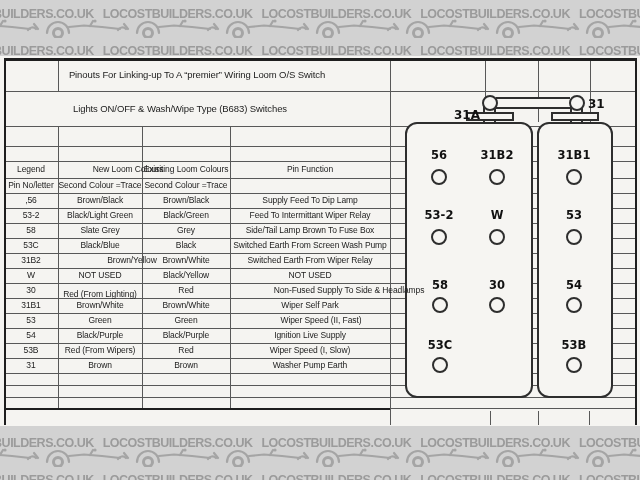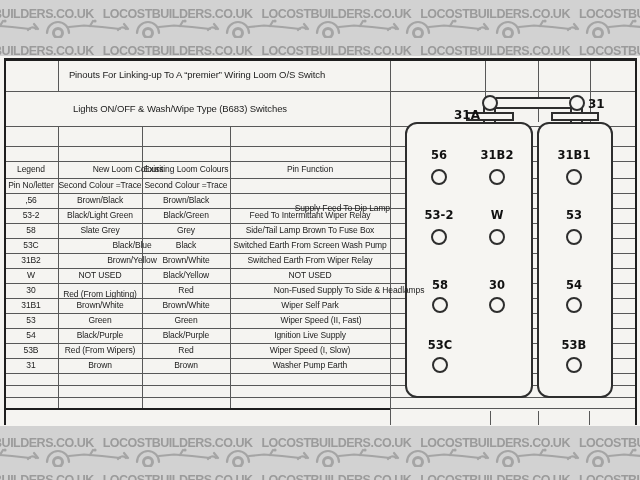--- a/index.html
+++ b/index.html
@@ -272,31 +272,31 @@
     <div class="cell" style="left: 58px; top: 161px; width: 84px; height: 17px; line-height: 17px; padding-left: 28px;">New Loom Colours</div>
     <div class="cell" style="left: 142px; top: 161px; width: 88px; height: 17px; line-height: 17px;">Exisiting Loom Colours</div>
     <div class="cell" style="left: 230px; top: 161px; width: 160px; height: 17px; line-height: 17px;">Pin Function</div>
     <div class="cell" style="left: 4px; top: 178px; width: 54px; height: 15px; line-height: 15px;">Pin No/letter</div>
     <div class="cell" style="left: 58px; top: 178px; width: 84px; height: 15px; line-height: 15px;">Second Colour =Trace</div>
     <div class="cell" style="left: 142px; top: 178px; width: 88px; height: 15px; line-height: 15px;">Second Colour =Trace</div>
     <div class="cell" style="left: 230px; top: 178px; width: 160px; height: 15px; line-height: 15px;"></div>
     <div class="cell" style="left: 4px; top: 193px; width: 54px; height: 15px; line-height: 15px;">,56</div>
     <div class="cell" style="left: 58px; top: 193px; width: 84px; height: 15px; line-height: 15px;">Brown/Black</div>
     <div class="cell" style="left: 142px; top: 193px; width: 88px; height: 15px; line-height: 15px;">Brown/Black</div>
-    <div class="cell" style="left: 230px; top: 201px; width: 160px; height: 15px; line-height: 15px; text-align: right;">Supply Feed To Dip Lamp</div>
+    <div class="cell" style="left: 230px; top: 193px; width: 160px; height: 15px; line-height: 15px;">Supply Feed To Dip Lamp</div>
     <div class="cell" style="left: 4px; top: 208px; width: 54px; height: 15px; line-height: 15px;">53-2</div>
     <div class="cell" style="left: 58px; top: 208px; width: 84px; height: 15px; line-height: 15px;">Black/Light Green</div>
     <div class="cell" style="left: 142px; top: 208px; width: 88px; height: 15px; line-height: 15px;">Black/Green</div>
     <div class="cell" style="left: 230px; top: 208px; width: 160px; height: 15px; line-height: 15px;">Feed To Intermittant Wiper Relay</div>
     <div class="cell" style="left: 4px; top: 223px; width: 54px; height: 15px; line-height: 15px;">58</div>
     <div class="cell" style="left: 58px; top: 223px; width: 84px; height: 15px; line-height: 15px;">Slate Grey</div>
     <div class="cell" style="left: 142px; top: 223px; width: 88px; height: 15px; line-height: 15px;">Grey</div>
     <div class="cell" style="left: 230px; top: 223px; width: 160px; height: 15px; line-height: 15px;">Side/Tail Lamp Brown To Fuse Box</div>
     <div class="cell" style="left: 4px; top: 238px; width: 54px; height: 15px; line-height: 15px;">53C</div>
-    <div class="cell" style="left: 58px; top: 238px; width: 84px; height: 15px; line-height: 15px; padding-left: 32px;">Black/Blue</div>
+    <div class="cell" style="left: 58px; top: 238px; width: 84px; height: 15px; line-height: 15px;">Black/Blue</div>
     <div class="cell" style="left: 142px; top: 238px; width: 88px; height: 15px; line-height: 15px;">Black</div>
     <div class="cell" style="left: 230px; top: 238px; width: 160px; height: 15px; line-height: 15px;">Switched Earth From Screen Wash Pump</div>
     <div class="cell" style="left: 4px; top: 253px; width: 54px; height: 15px; line-height: 15px;">31B2</div>
     <div class="cell" style="left: 58px; top: 253px; width: 84px; height: 15px; line-height: 15px; padding-left: 32px;">Brown/Yellow</div>
     <div class="cell" style="left: 142px; top: 253px; width: 88px; height: 15px; line-height: 15px;">Brown/White</div>
     <div class="cell" style="left: 230px; top: 253px; width: 160px; height: 15px; line-height: 15px;">Switched Earth From Wiper Relay</div>
     <div class="cell" style="left: 4px; top: 268px; width: 54px; height: 15px; line-height: 15px;">W</div>
     <div class="cell" style="left: 58px; top: 268px; width: 84px; height: 15px; line-height: 15px;">NOT USED</div>
     <div class="cell" style="left: 142px; top: 268px; width: 88px; height: 15px; line-height: 15px;">Black/Yellow</div>
     <div class="cell" style="left: 230px; top: 268px; width: 160px; height: 15px; line-height: 15px;">NOT USED</div>

